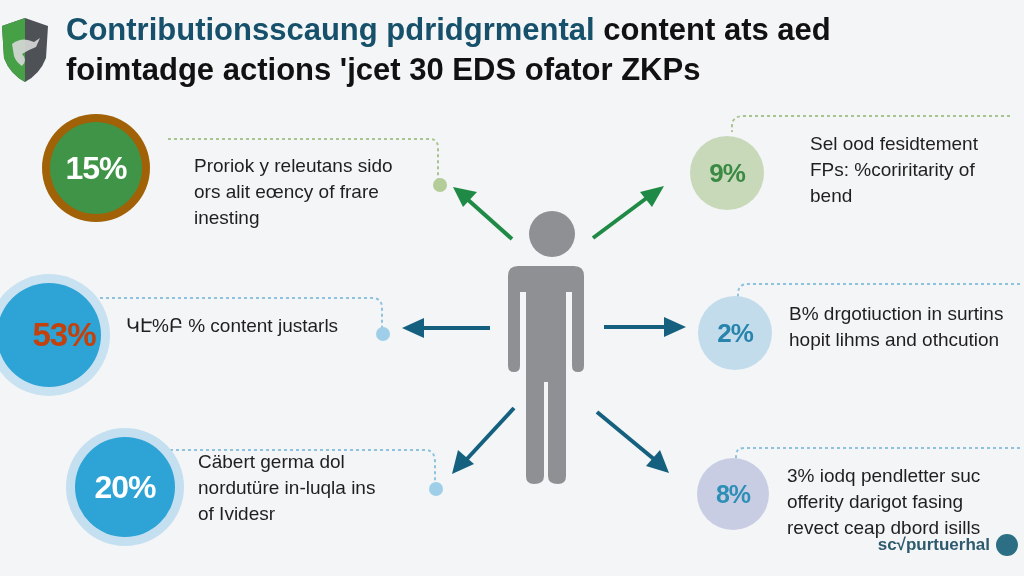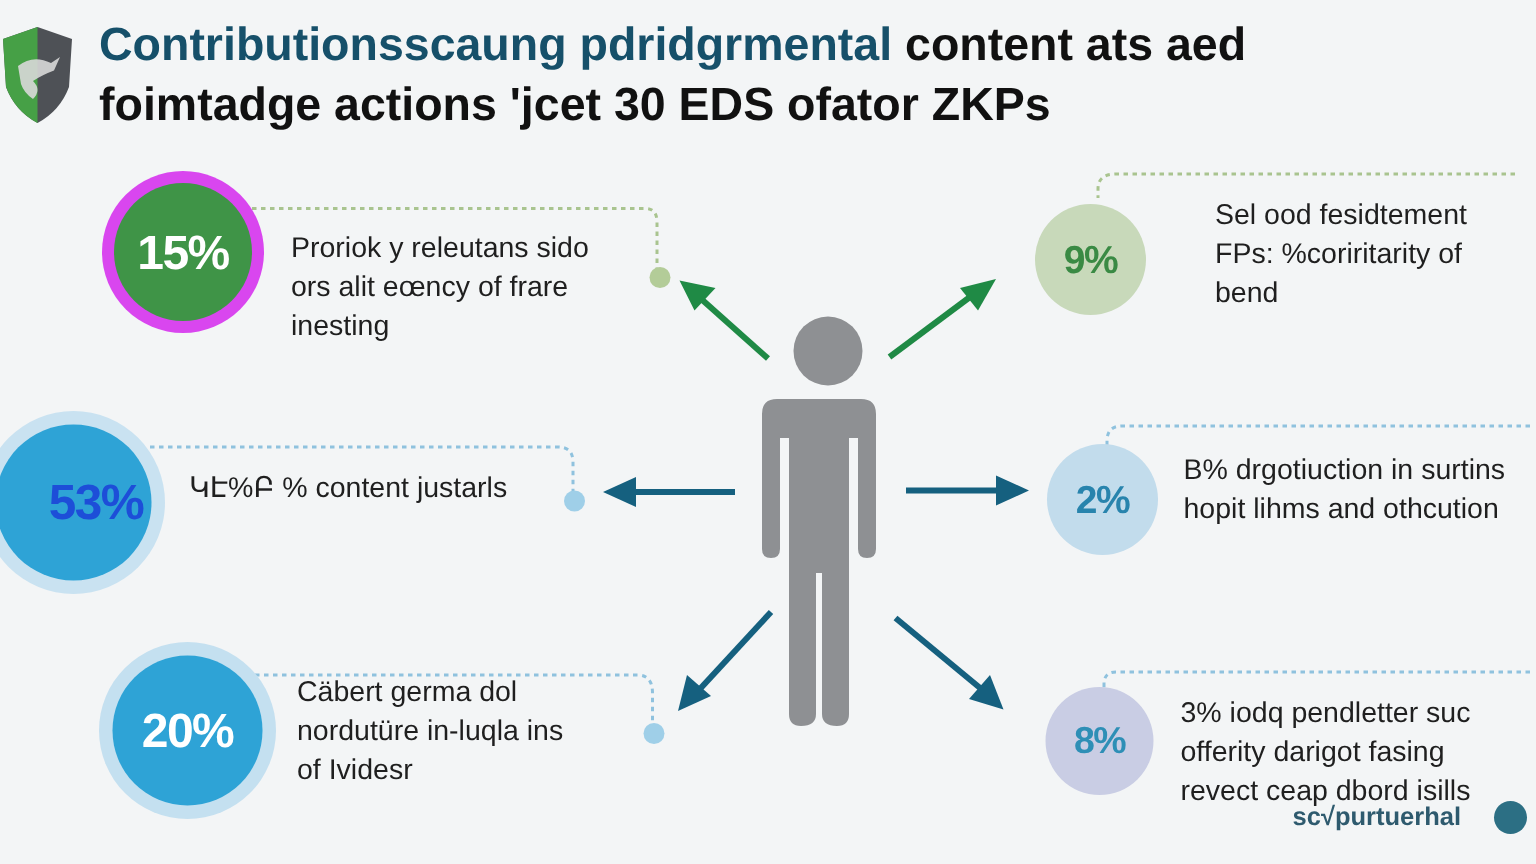--- a/index.html
+++ b/index.html
@@ -5,21 +5,21 @@
   html, body { margin:0; padding:0; }
   body { width:1024px; height:576px; background:#f3f5f6; position:relative; overflow:hidden;
          font-family:"Liberation Sans", sans-serif; color:#1d1d1f; }
   .title { position:absolute; left:66px; top:10px; font-weight:bold; font-size:31px; line-height:40px; color:#111; }
   .title .l1 .accent { color:#16506a; }
   .shield { position:absolute; left:0; top:14px; width:50px; height:70px; }
   .stat { position:absolute; border-radius:50%; display:flex; align-items:center; justify-content:center; }
   .ring { position:absolute; border-radius:50%; }
   .pct { font-family:"Liberation Sans", sans-serif; font-weight:bold; letter-spacing:-1px; }
   .desc { position:absolute; font-size:19px; line-height:26px; color:#1f1f1f; }
-  .brand { position:absolute; right:6px; bottom:20px; font-weight:bold; font-size:17px; color:#2e5a6e; display:flex; align-items:center; gap:22px; }
+  .brand { position:absolute; right:6px; bottom:20px; font-weight:bold; font-size:17px; color:#2e5a6e; display:flex; align-items:center; gap:6px; }
   .brand-icon { width:22px; height:22px; border-radius:50%; background:#2c6f84; }
   svg.overlay { position:absolute; left:0; top:0; }
 </style>
 </head>
 <body>
 
 <svg class="shield" viewBox="0 0 50 70">
   <path d="M25 4 L48 12 L46 44 Q40 60 25 68 Q10 60 4 44 L2 12 Z" fill="#4e5156"></path>
   <path d="M25 4 L2 12 L4 44 Q10 60 25 68 Z" fill="#46a046"></path>
   <path d="M12 30 Q22 22 34 28 L40 24 L36 33 Q28 36 22 40 Q28 46 22 52 Q16 48 14 42 Z" fill="#d8d8d8" opacity="0.9"></path>
@@ -73,33 +73,33 @@
     <line x1="597" y1="412" x2="655" y2="460" stroke="#15607f" stroke-width="4"></line>
     <path d="M669 473 L646 466 L660 450 Z" fill="#15607f"></path>
   </g>
 
   <g fill="#8e9093">
     <circle cx="552" cy="234" r="23"></circle>
     <path d="M518 266 Q508 266 508 276 L508 366 Q508 372 514 372 Q520 372 520 366 L520 292 L526 292 L526 476 Q526 484 534 484 Q544 484 544 476 L544 382 L548 382 L548 476 Q548 484 558 484 Q566 484 566 476 L566 292 L572 292 L572 366 Q572 372 578 372 Q584 372 584 366 L584 276 Q584 266 574 266 Z"></path>
   </g>
 </svg>
 
-<div class="stat" style="left:68px;top:114px;width:108px;height:108px;background:#d946ef;">
+<div class="stat" style="left:42px;top:114px;width:108px;height:108px;background:#a16207;">
   <div class="ring" style="inset:8px;background:#3f9447;"></div>
   <span class="pct" style="position:relative;color:#fff;font-size:32px;">15%</span>
 </div>
 <div class="desc" style="left:194px;top:153px;">
   <div>Proriok y releutans sido</div>
   <div>ors alit eœncy of frare</div>
   <div>inesting</div>
 </div>
 
 <div class="stat" style="left:-12px;top:274px;width:122px;height:122px;background:#c9e2f1;">
   <div class="ring" style="inset:9px;background:#2ea3d6;"></div>
-  <span class="pct" style="position:relative;color:#1d4ed8;font-size:33px;margin-left:30px;">53%</span>
+  <span class="pct" style="position:relative;color:#c2410c;font-size:33px;margin-left:30px;">53%</span>
 </div>
 <div class="desc" style="left:126px;top:313px;">
   <div>ԿԷ%Բ % content justarls</div>
 </div>
 
 <div class="stat" style="left:66px;top:428px;width:118px;height:118px;background:#c4e0f0;">
   <div class="ring" style="inset:9px;background:#2ea3d6;"></div>
   <span class="pct" style="position:relative;color:#fff;font-size:32px;">20%</span>
 </div>
 <div class="desc" style="left:198px;top:449px;">

